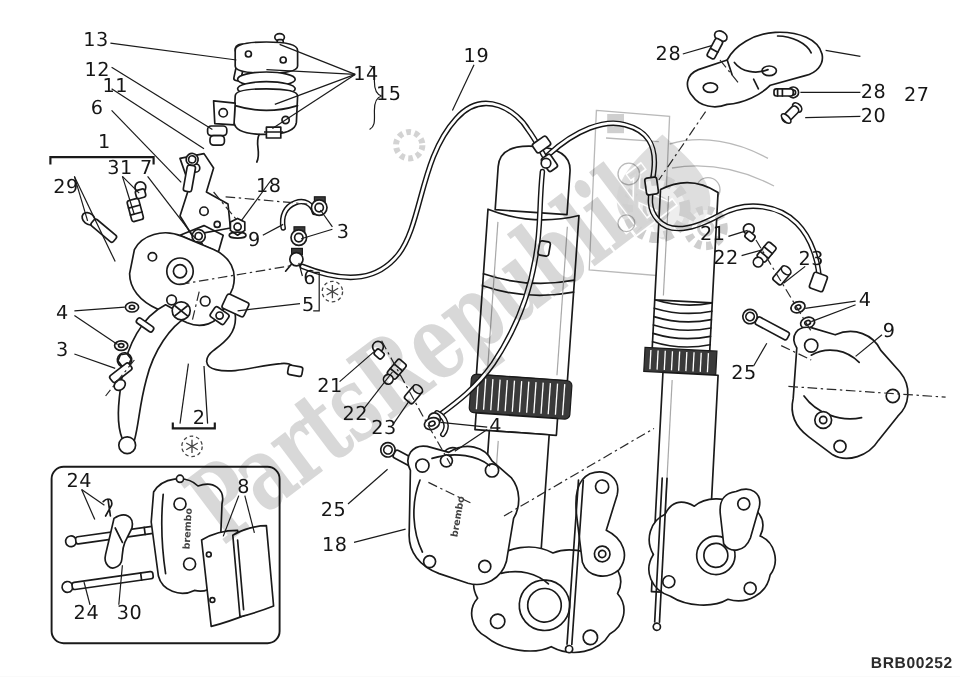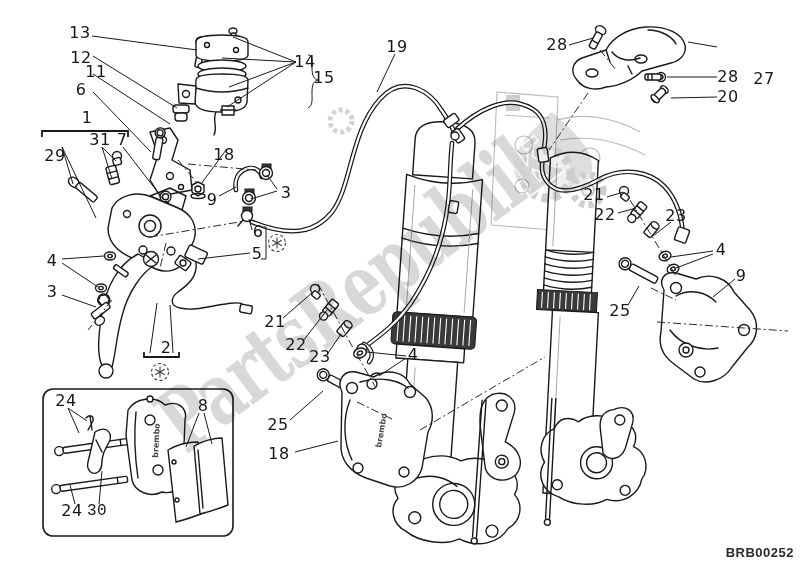--- a/index.html
+++ b/index.html
@@ -559,16 +559,16 @@
       <div class="part-label" style="left: 279px; top: 454px;">18</div>
       <div class="part-label" style="left: 594px; top: 195px;">21</div>
       <div class="part-label" style="left: 605px; top: 215px;">22</div>
       <div class="part-label" style="left: 676px; top: 216px;">23</div>
       <div class="part-label" style="left: 721px; top: 250px;">4</div>
       <div class="part-label" style="left: 741px; top: 276px;">9</div>
       <div class="part-label" style="left: 620px; top: 311px;">25</div>
       <div class="part-label" style="left: 66px; top: 401px;">24</div>
       <div class="part-label" style="left: 203px; top: 406px;">8</div>
       <div class="part-label" style="left: 72px; top: 511px;">24</div>
-      <div class="part-label" style="left: 97px; top: 511px; font-family: Liberation Mono, monospace;">30</div>
+      <div class="part-label" style="left: 108px; top: 511px;">30</div>
     </div>
 <div class="code">BRB00252</div>
 </div>
 
 </body></html>

